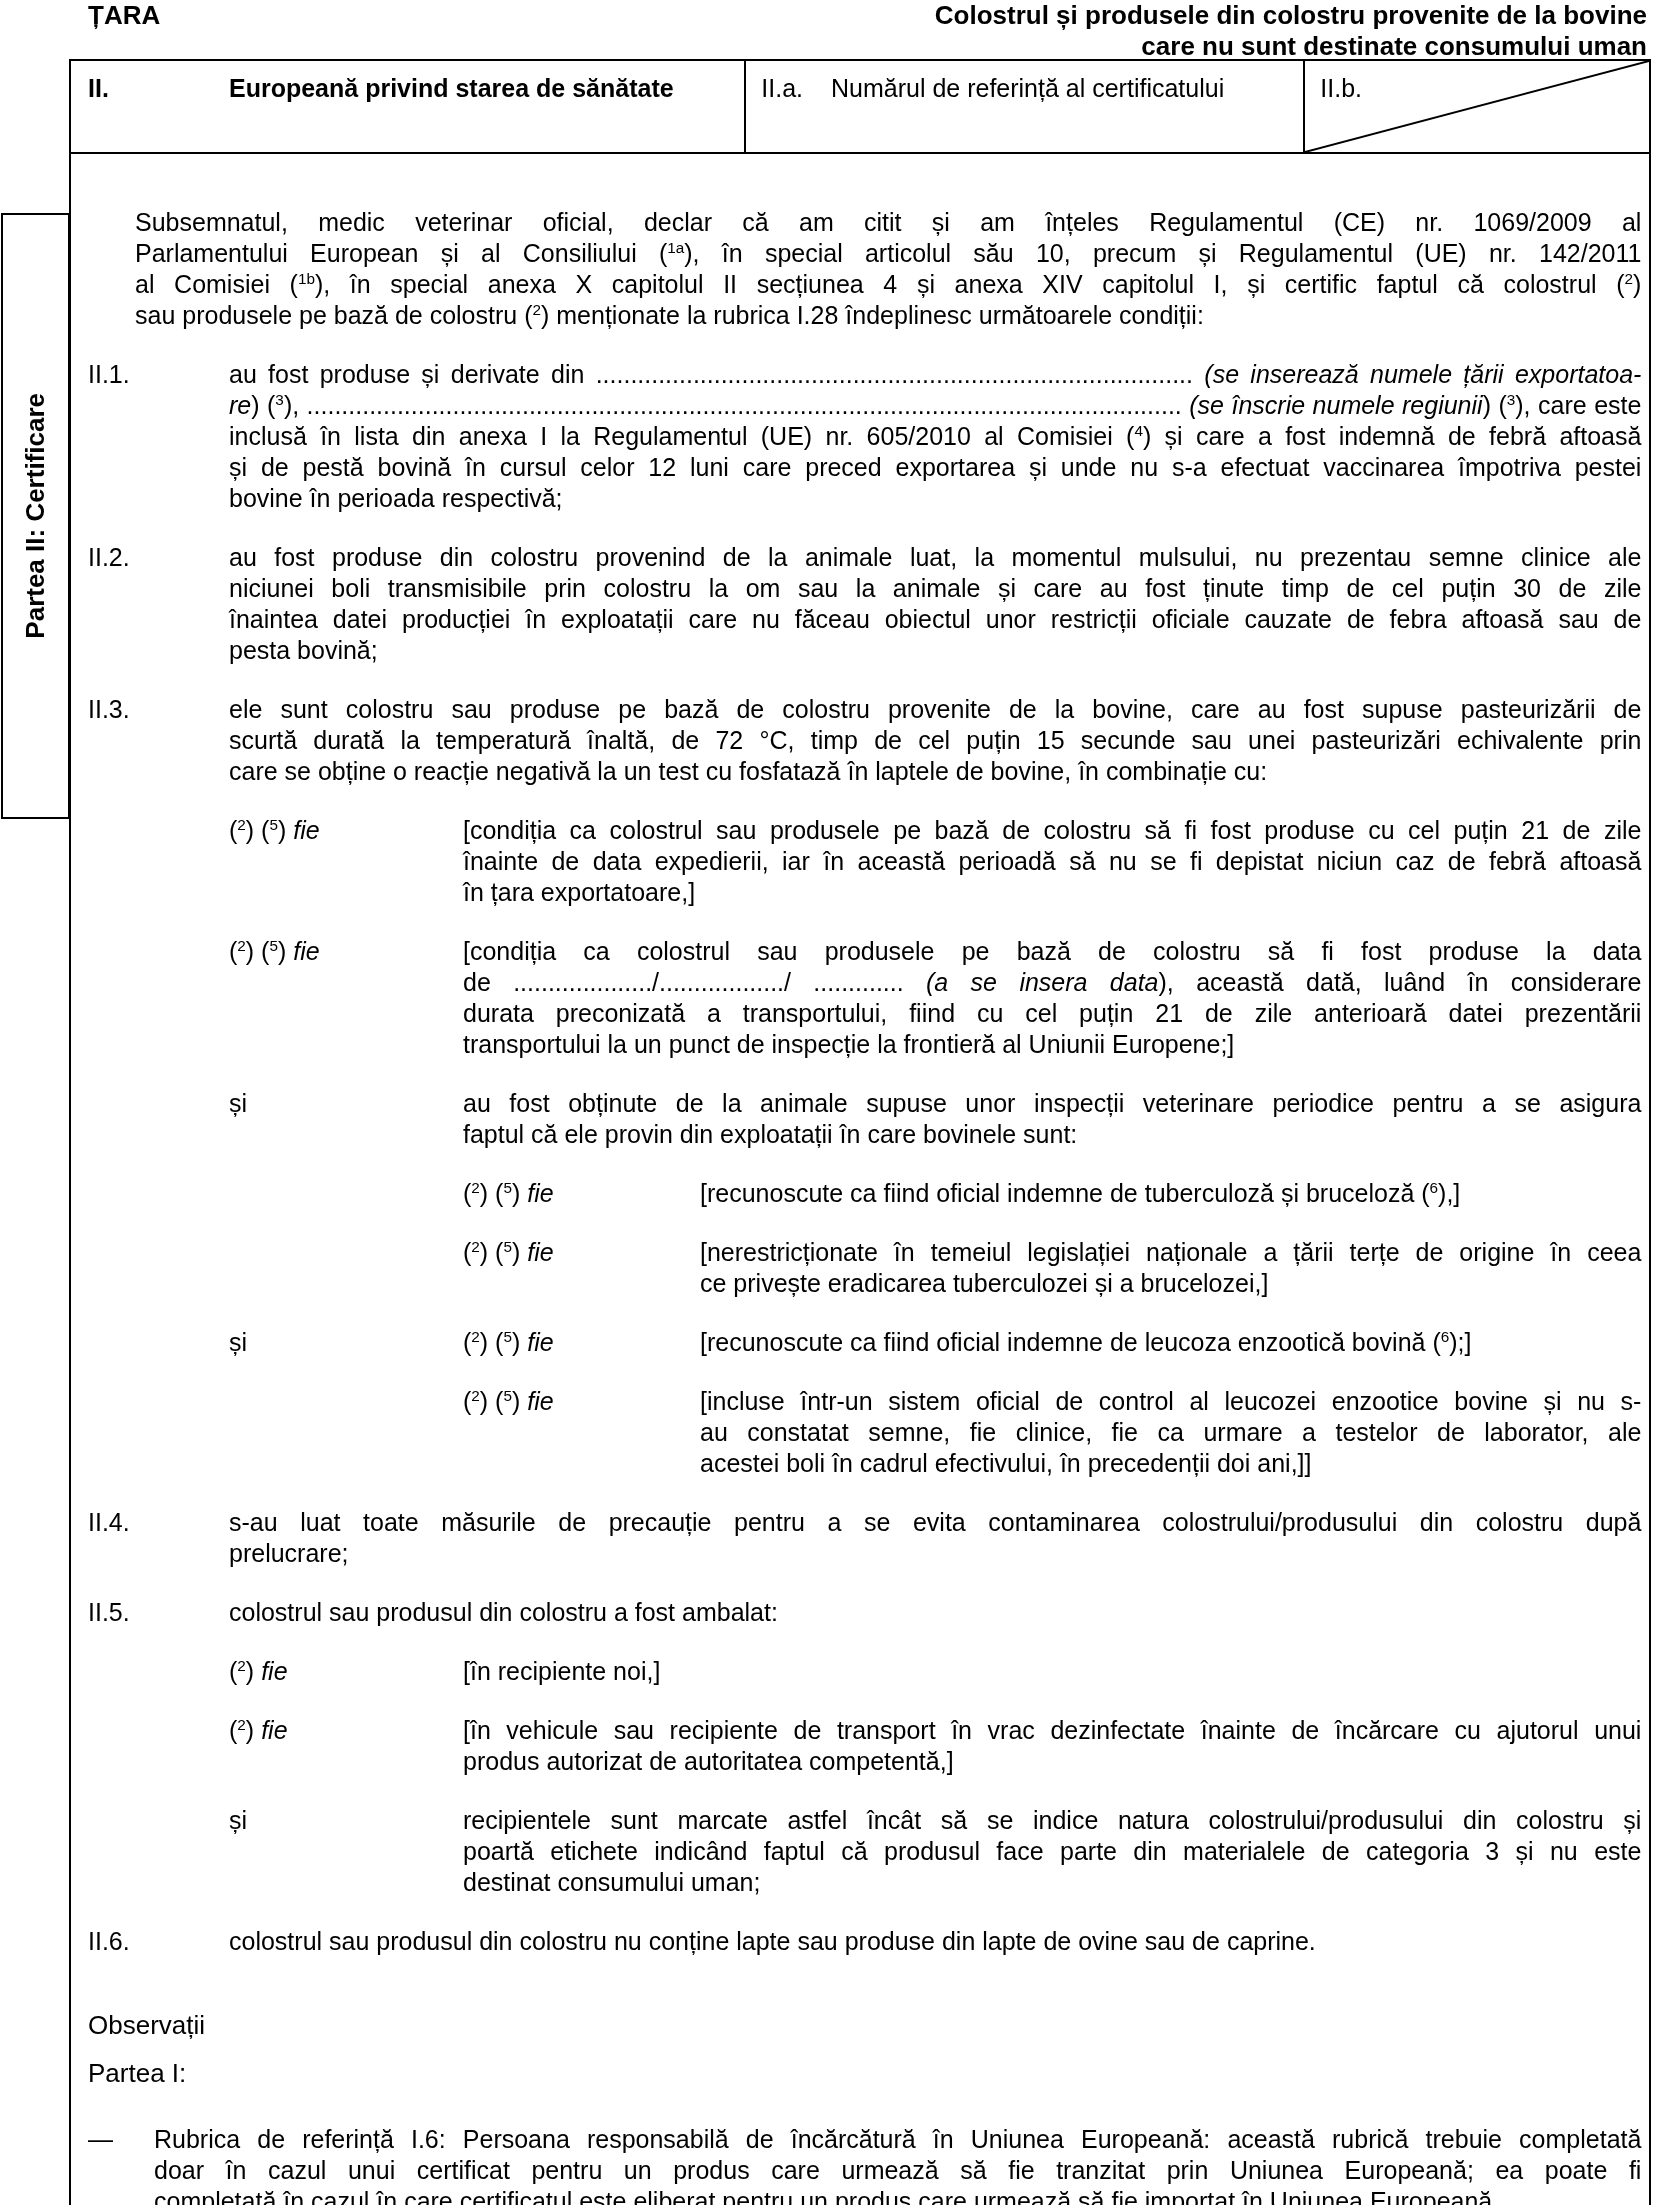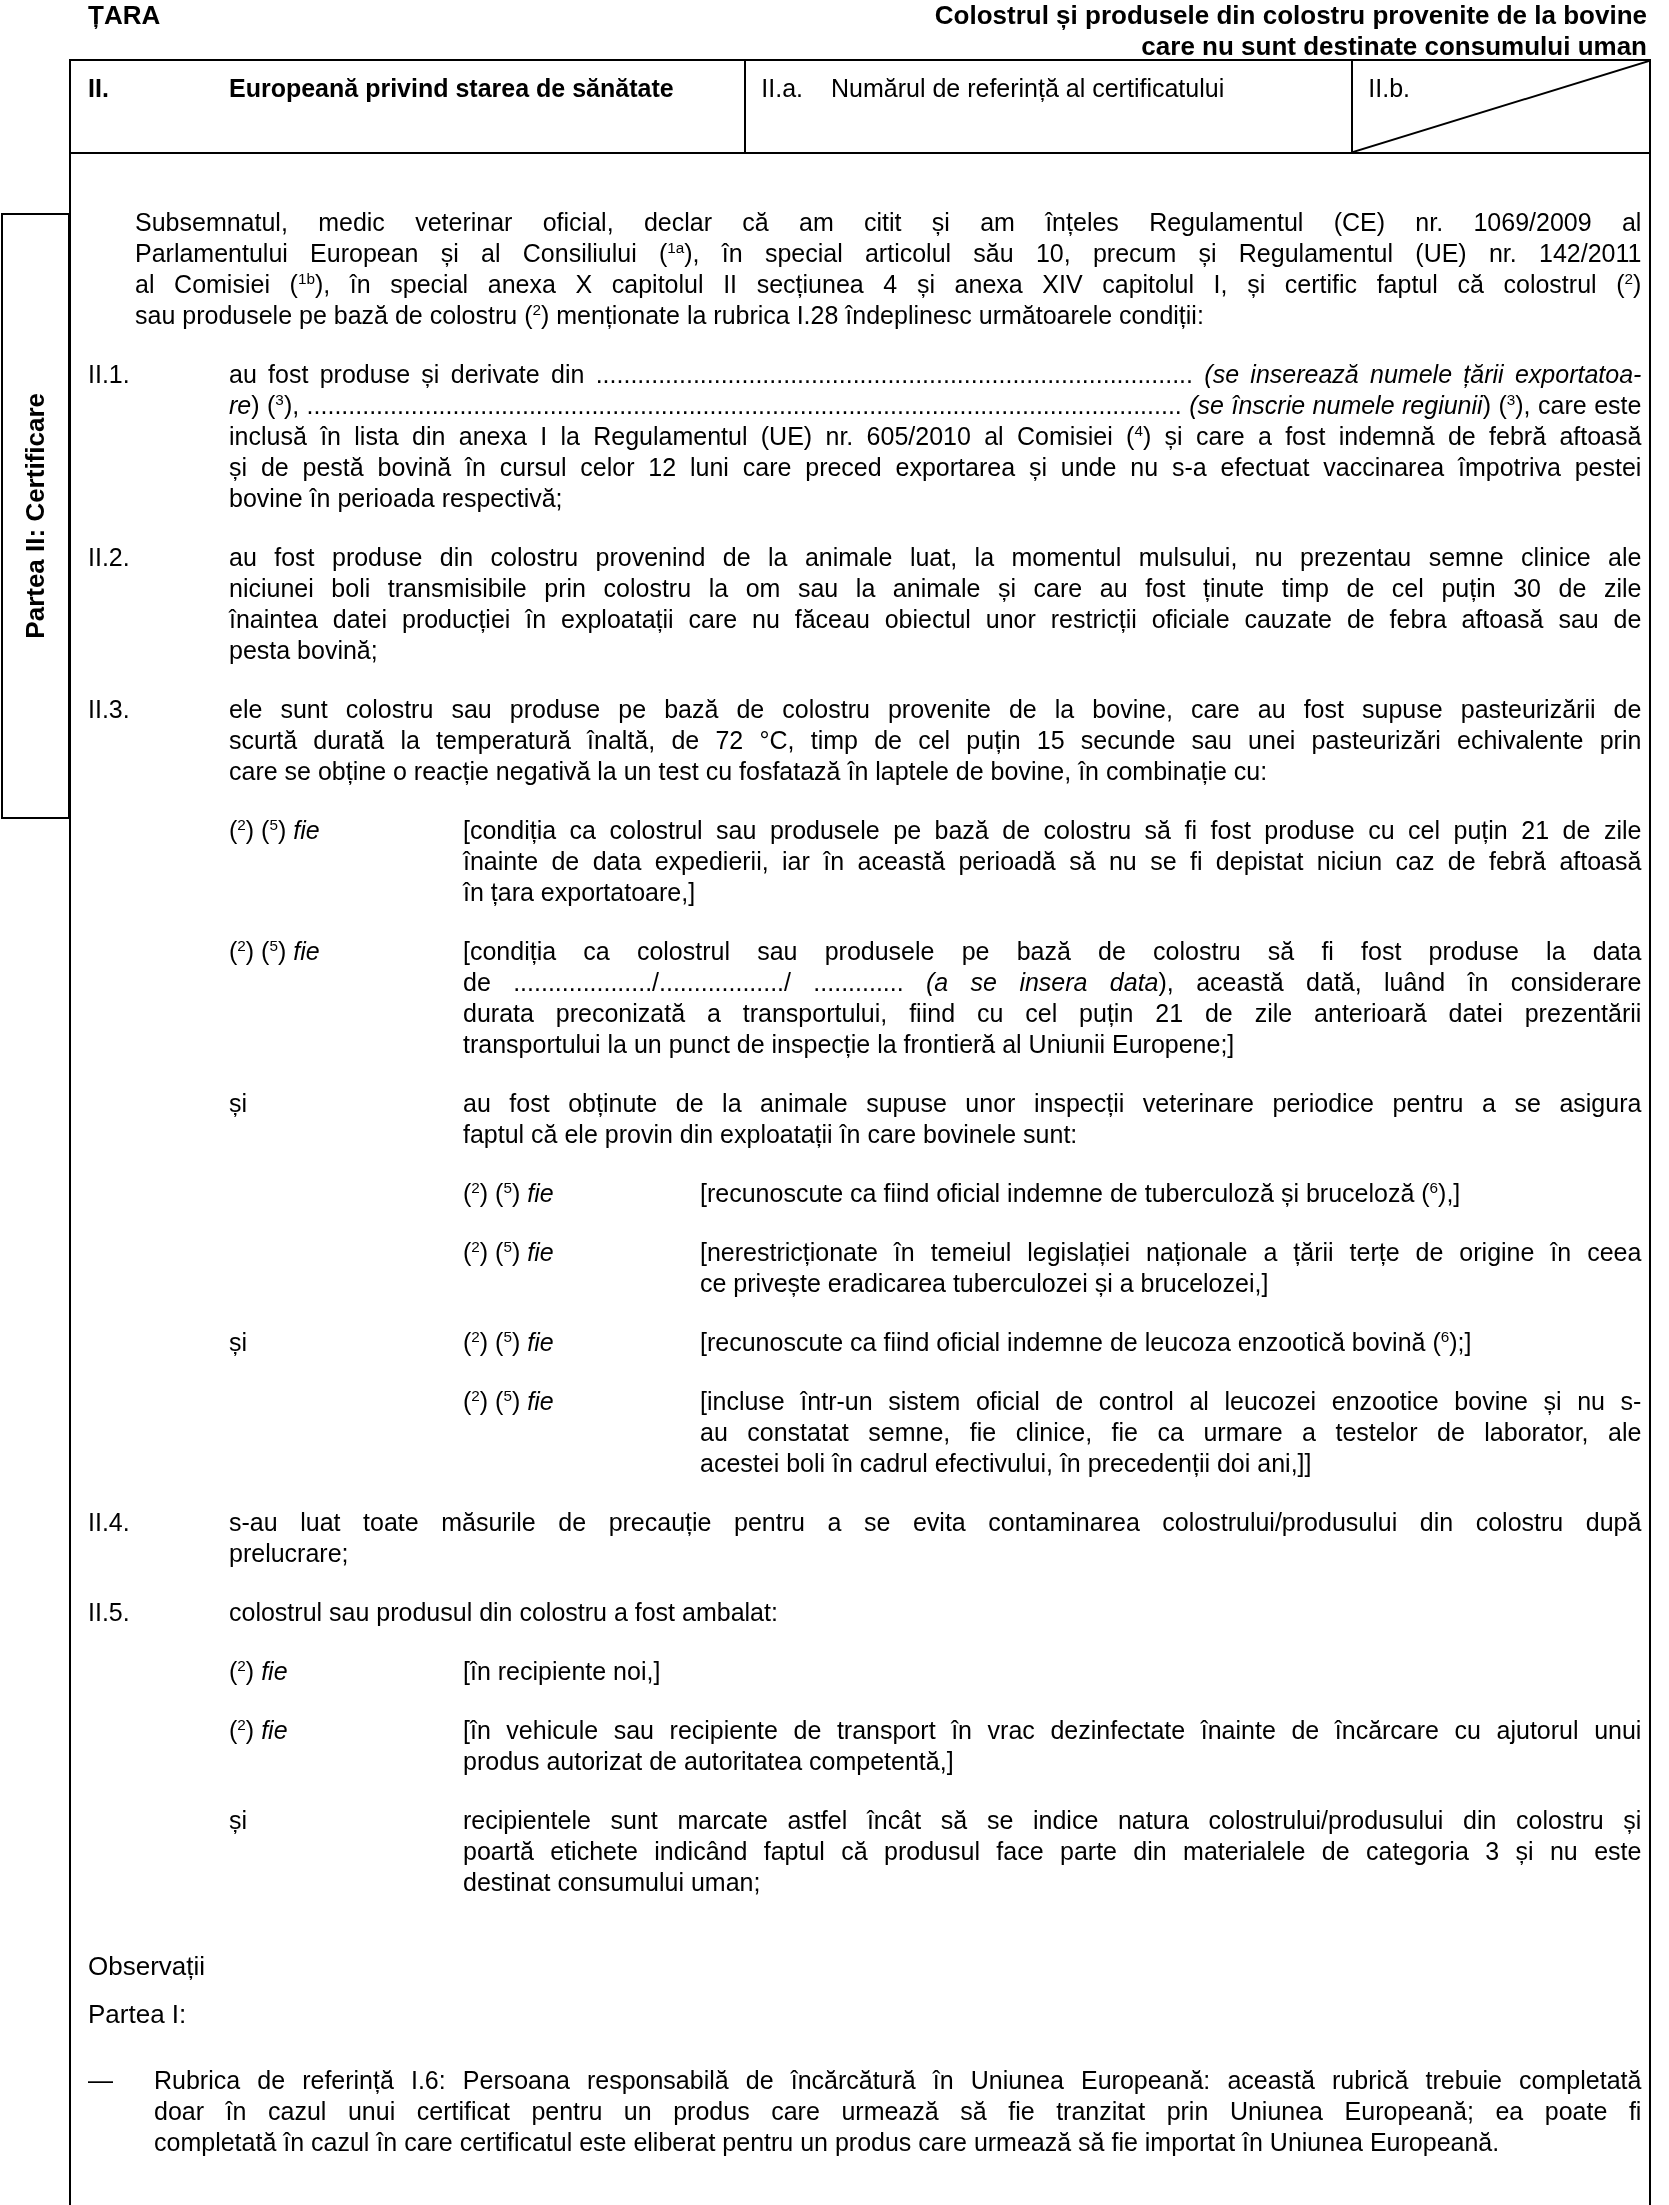--- a/index.html
+++ b/index.html
@@ -17,21 +17,21 @@
   #country{position:absolute;left:88px;top:0px;font-weight:bold;font-size:26px;line-height:31px}
   #doctitle{position:absolute;right:22px;top:0px;text-align:right;font-weight:bold;font-size:26px;line-height:31px}
 
   
   #htable{position:absolute;left:69px;top:59px;width:1582px;height:95px;
     border:2.4px solid #000;box-sizing:border-box;display:flex;background:#fff}
   .hcell{box-sizing:border-box;padding-top:11.8px}
   #hc1{width:675px;border-right:2.4px solid #000;position:relative;font-weight:bold}
   #hc1 .num{position:absolute;left:17px;top:11.8px}
   #hc1 .lbl{display:block;margin-left:158px;margin-right:41px}
-  #hc2{width:607px;border-right:2.4px solid #000;display:flex;gap:28px;padding-left:15.3px}
+  #hc2{width:559px;border-right:2.4px solid #000;display:flex;gap:28px;padding-left:15.3px}
   #hc3{flex:1;position:relative;padding-left:15.3px}
   #hc3 svg{position:absolute;left:0;top:0;width:100%;height:100%;display:block}
 
   
   #sidebar{position:absolute;left:0.6px;top:213px;width:69px;height:606px;
     border:2.4px solid #000;box-sizing:border-box;background:#fff;
     display:flex;align-items:center;justify-content:center}
   #sidebar .vtext{writing-mode:vertical-rl;transform:rotate(180deg);
     font-weight:bold;font-size:26px;white-space:nowrap}
 
@@ -219,20 +219,26 @@
 
   <div class="row lv2">
     <span class="lab">și</span>
     <div class="txt">
       <div class="jl">recipientele sunt marcate astfel încât să se indice natura colostrului/produsului din colostru și</div>
       <div class="jl">poartă etichete indicând faptul că produsul face parte din materialele de categoria 3 și nu este</div>
       <div class="ll">destinat consumului uman;</div>
     </div>
   </div>
 
+  <div class="row lv1">
+    <span class="lab">II.6.</span>
+    <div class="txt">
+      <div class="ll">colostrul sau produsul din colostru nu conține lapte sau produse din lapte de ovine sau de caprine.</div>
+    </div>
+  </div>
 
   <div class="heading" id="obs-heading">Observații</div>
   <div class="heading" id="part1-heading">Partea I:</div>
 
   <div class="row dash">
     <span class="lab">—</span>
     <div class="txt">
       <div class="jl">Rubrica de referință I.6: Persoana responsabilă de încărcătură în Uniunea Europeană: această rubrică trebuie completată</div>
       <div class="jl">doar în cazul unui certificat pentru un produs care urmează să fie tranzitat prin Uniunea Europeană; ea poate fi</div>
       <div class="ll">completată în cazul în care certificatul este eliberat pentru un produs care urmează să fie importat în Uniunea Europeană.</div>

